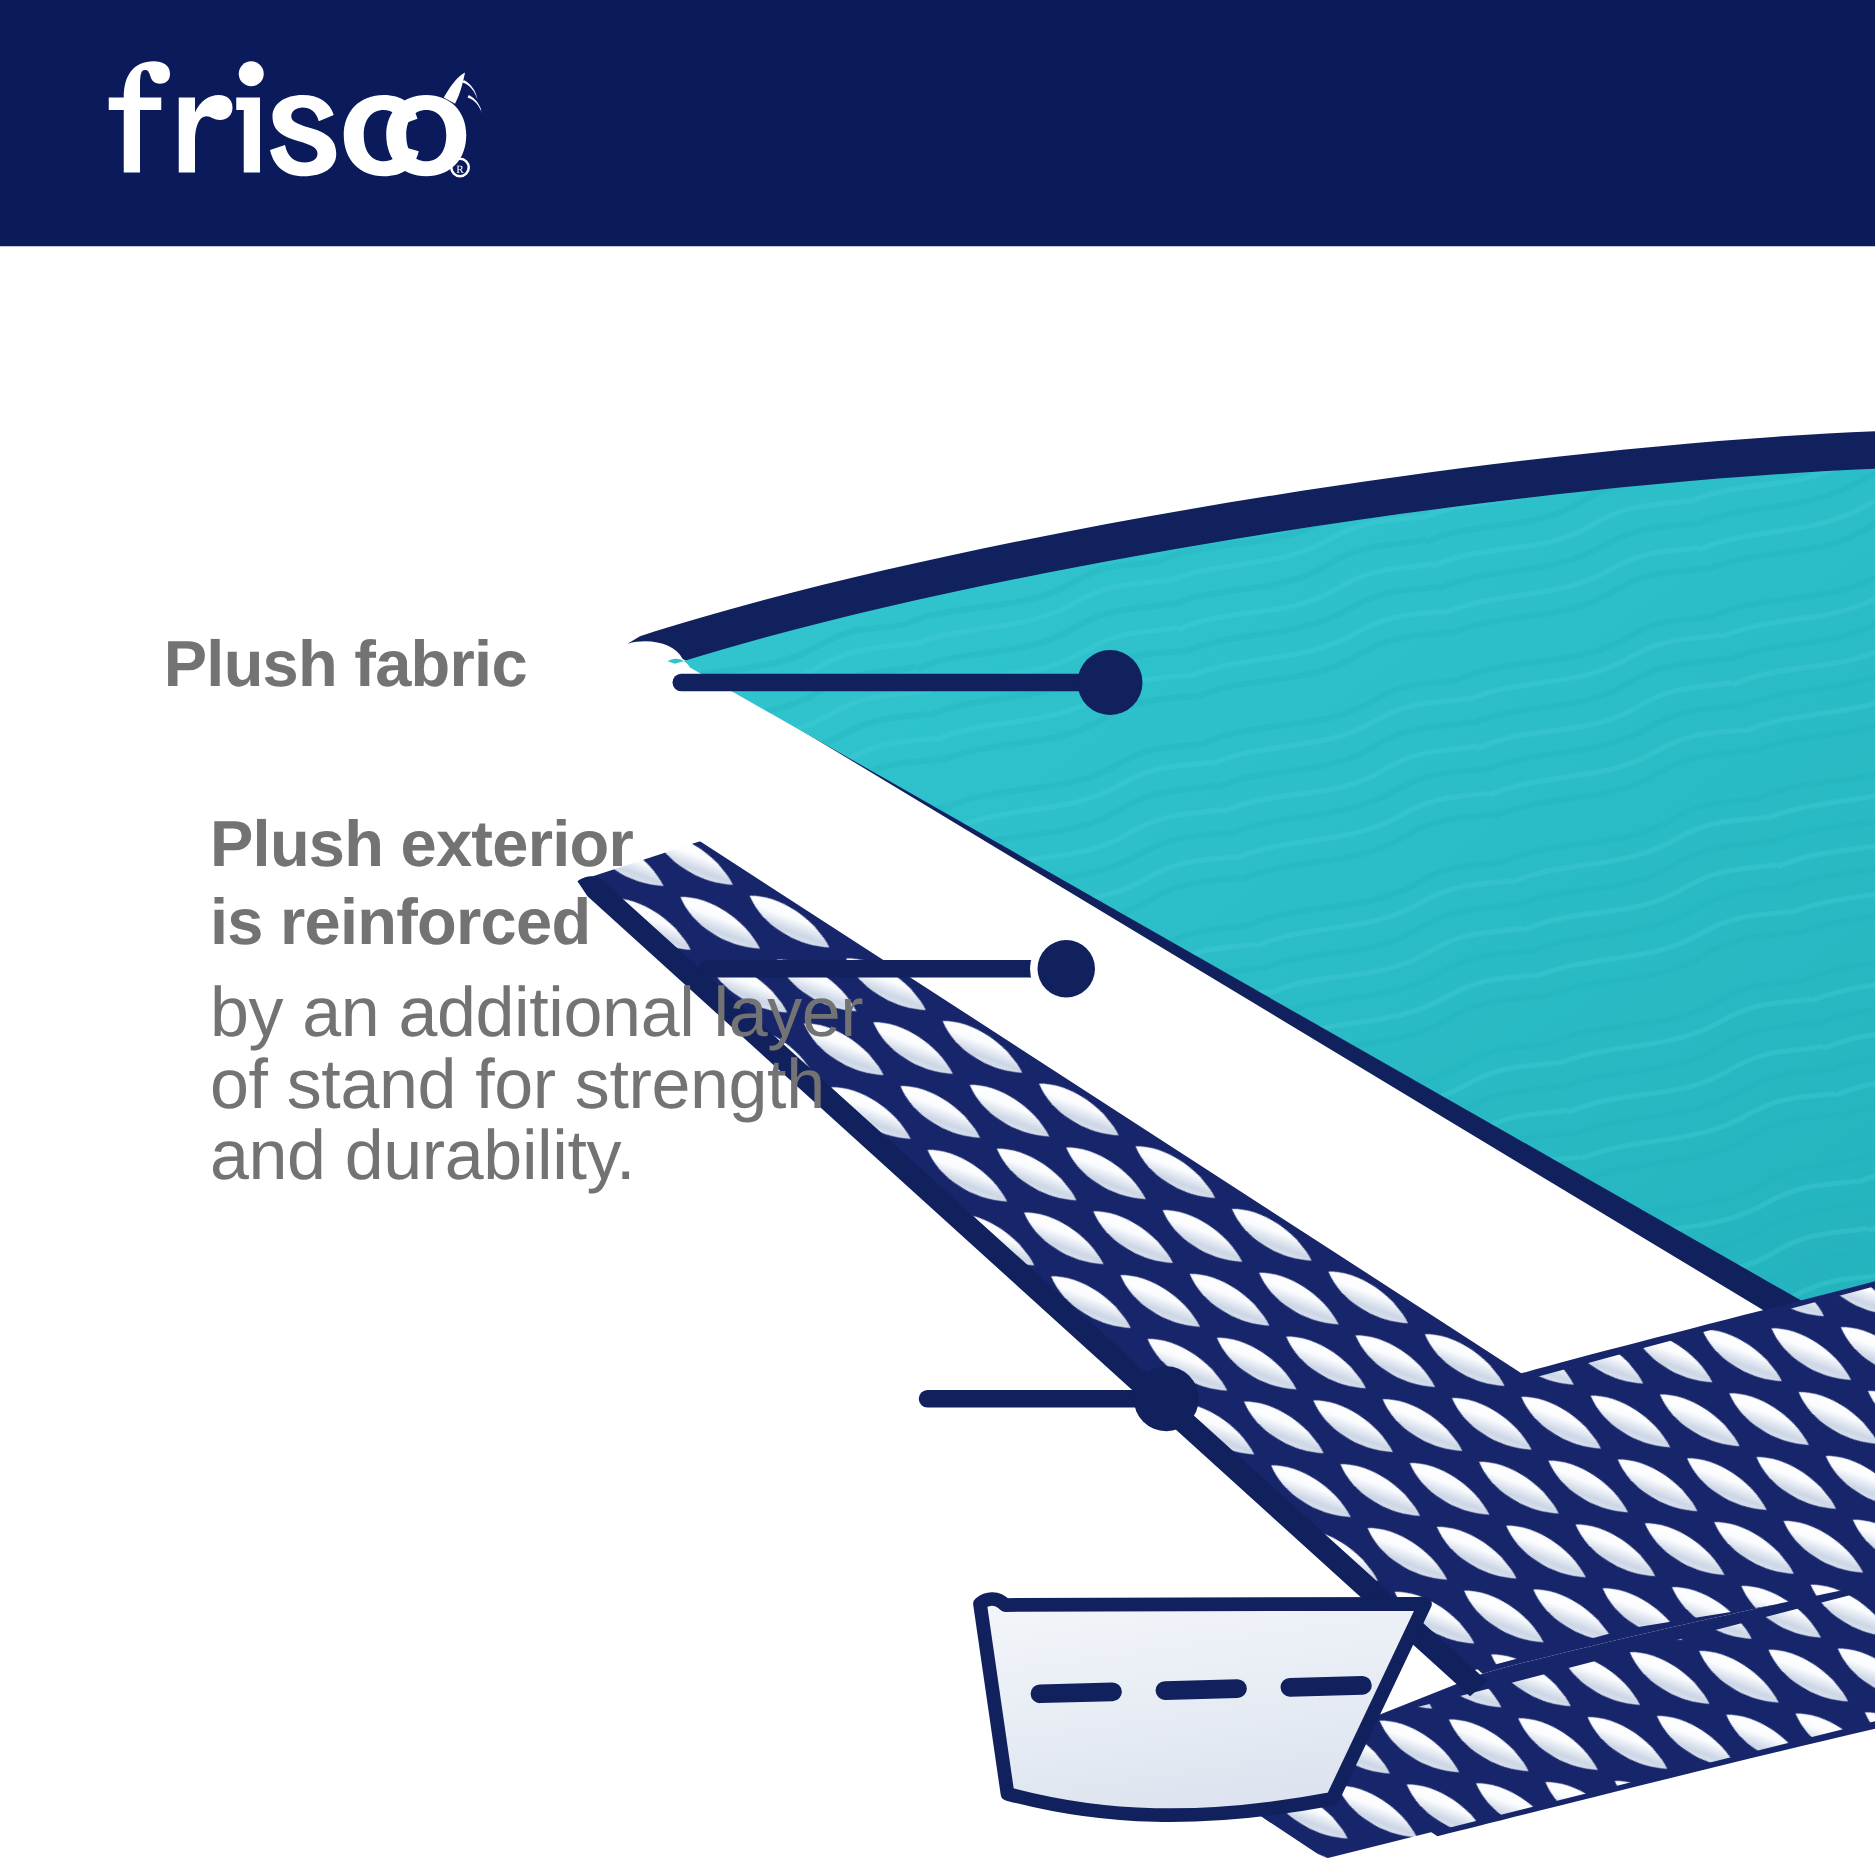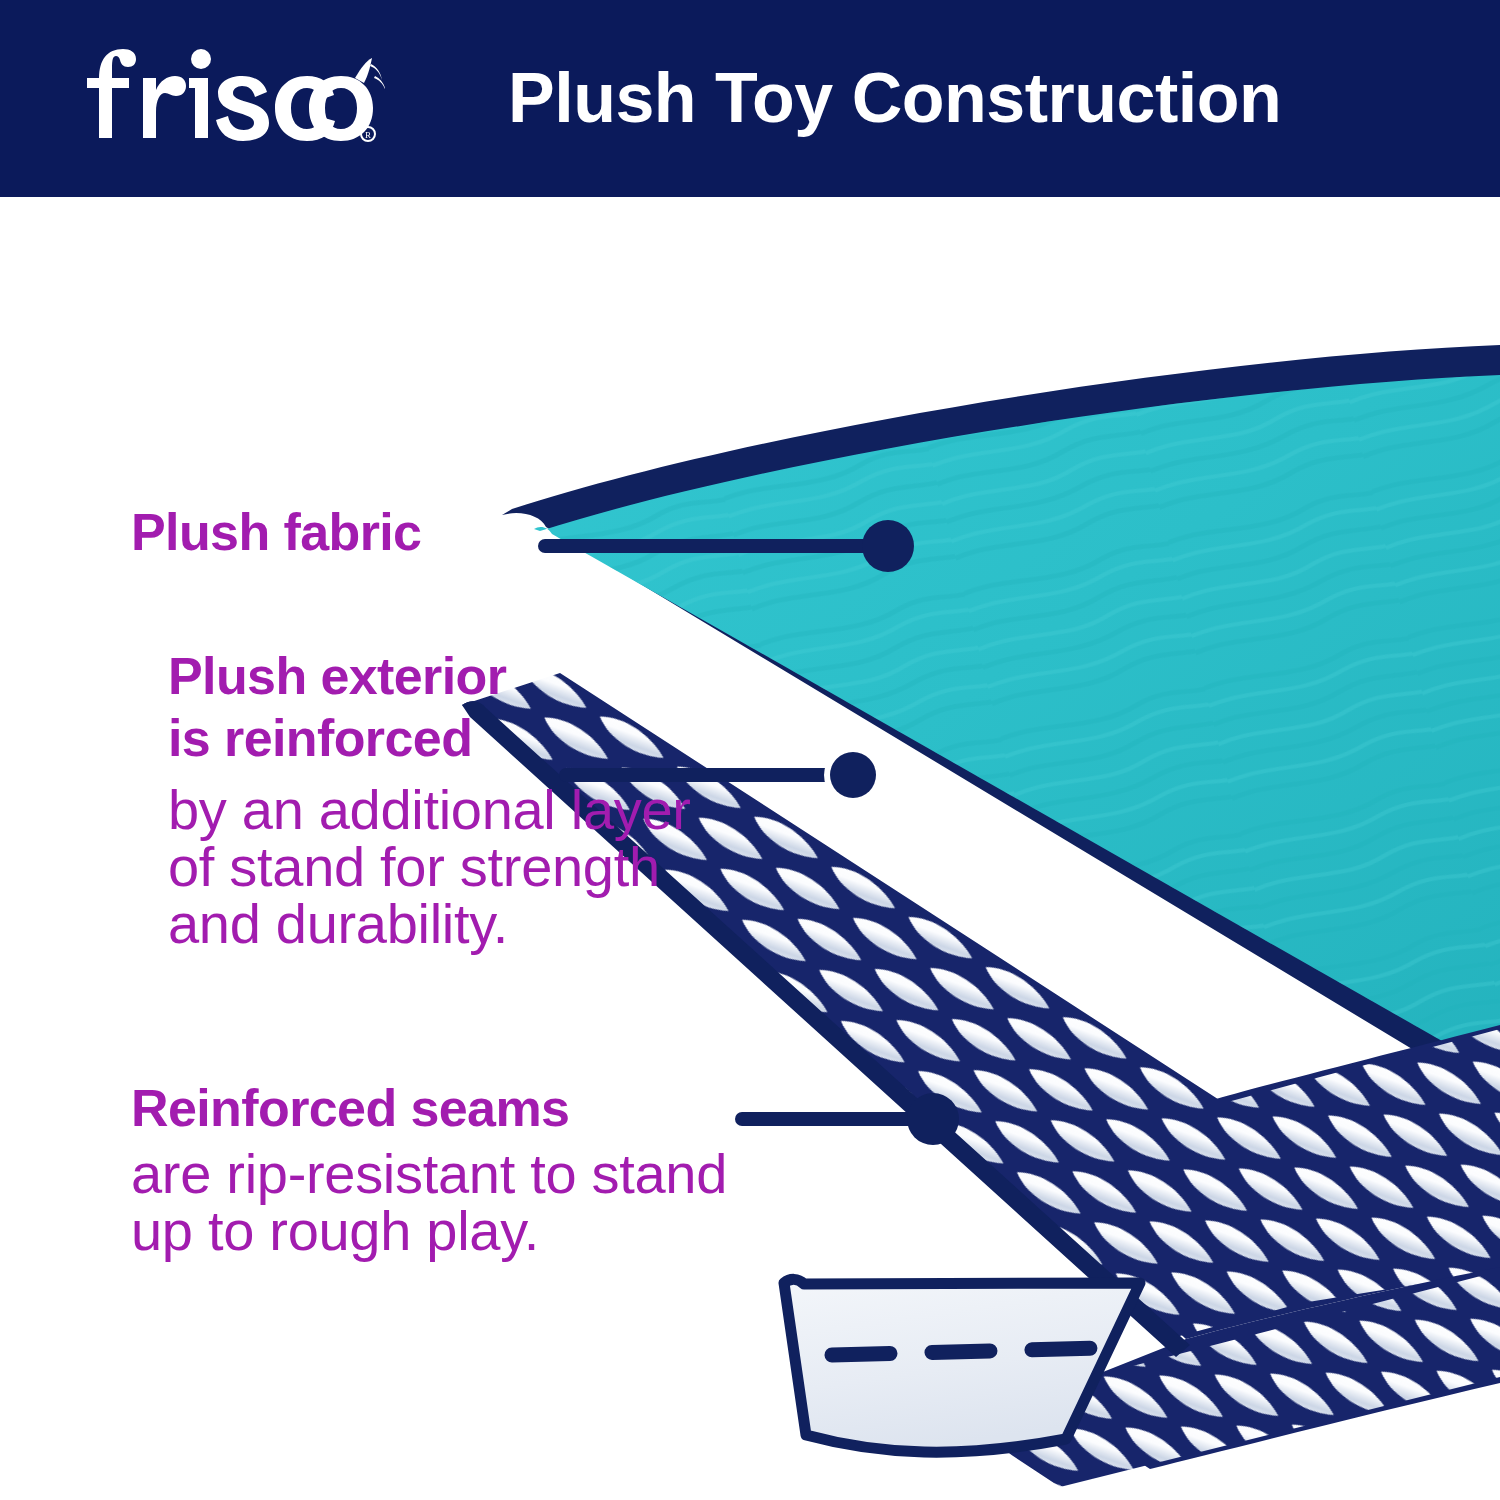--- a/index.html
+++ b/index.html
@@ -33,21 +33,21 @@
     letter-spacing:-0.5px;
     line-height:96px;
     white-space:nowrap;
   }
 
   
   .illus{position:absolute;left:0;top:197px;width:1500px;height:1303px;}
   .illus svg{display:block;}
 
   
-  .callout{position:absolute;color:#a21caf;}
+  .callout{position:absolute;color:#737373;}
   .callout .hd{
     font-family:"Liberation Sans", sans-serif;
     font-weight:bold;
     font-size:52px;
     line-height:62px;
     letter-spacing:-0.6px;
     white-space:nowrap;
   }
   .callout .bd{
     font-family:"Liberation Sans", sans-serif;
@@ -93,21 +93,20 @@
           <path d="M290 34 C296 37 300 43 301 50 C299 43 295 38 289 36 Z"></path>
         </g>
 
         <g>
           <circle cx="283" cy="92" r="7" fill="none" stroke="#ffffff" stroke-width="2"></circle>
           <text x="283" y="96" font-family="'Liberation Serif', serif" font-size="9" fill="#ffffff" text-anchor="middle">R</text>
         </g>
       </svg>
     </div>
 
-    <div class="header-title">Plush Toy Construction</div>
   </div>
 
   <div class="illus">
     <svg width="1500" height="1303" viewBox="0 0 1500 1303">
       <defs>
 
         <linearGradient id="tealGrad" x1="0" y1="0" x2="1" y2="1">
           <stop offset="0%" stop-color="#32c6d0"></stop>
           <stop offset="45%" stop-color="#2cbfc9"></stop>
           <stop offset="100%" stop-color="#24b3be"></stop>
@@ -257,21 +256,14 @@
   <div class="callout" id="callout-2">
     <div class="hd">Plush exterior</div>
     <div class="hd">is reinforced</div>
     <div class="bd">
       <span>by an additional layer</span>
       <span>of stand for strength</span>
       <span>and durability.</span>
     </div>
   </div>
 
-  <div class="callout" id="callout-3">
-    <div class="hd">Reinforced seams</div>
-    <div class="bd">
-      <span>are rip-resistant to stand</span>
-      <span>up to rough play.</span>
-    </div>
-  </div>
 
 </div>
 
 </body></html>

